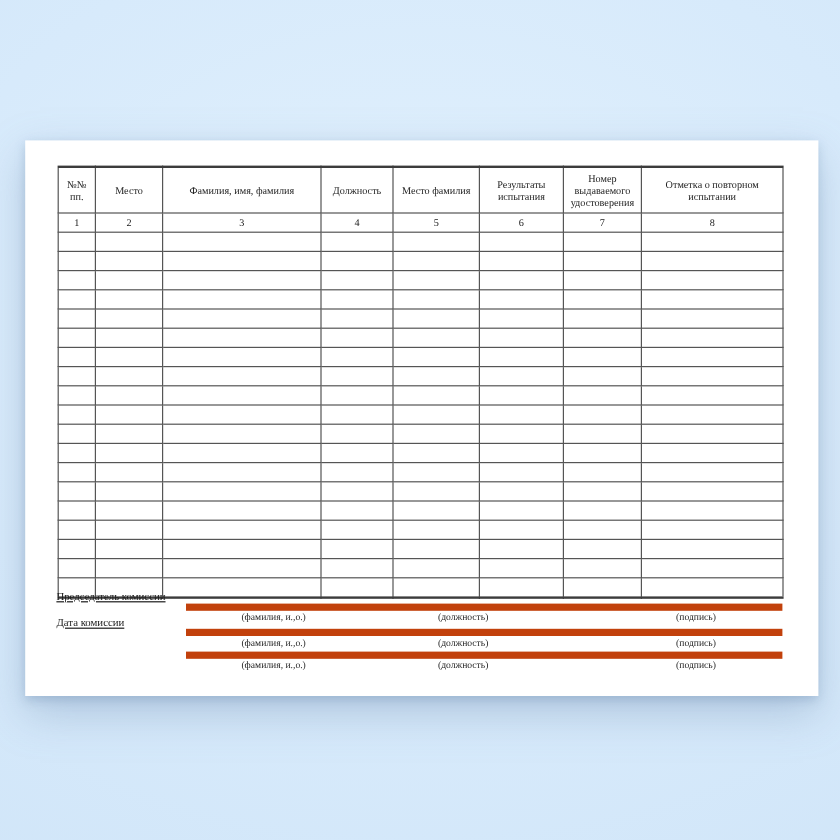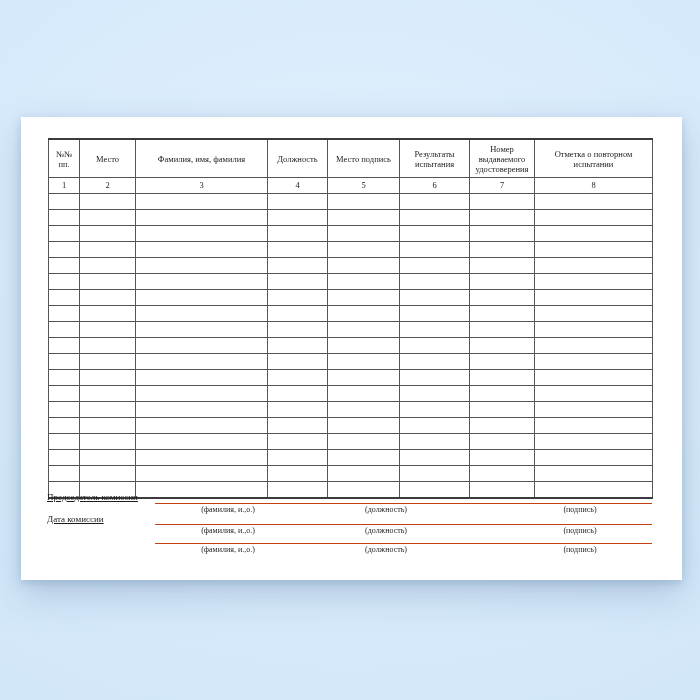--- a/index.html
+++ b/index.html
@@ -65,21 +65,21 @@
     white-space: nowrap;
     text-decoration: underline;
   }
   .sig-label.chairman { top: 375px; }
   .sig-label.members  { top: 397px; }
   .sig-row {
     position: absolute;
     left: 134px;
     width: 497px;
     height: 14px;
-    border-top: 1px solid #c2410c;
+    border-top: 6px solid #c2410c;
   }
   .sig-row .field {
     position: absolute;
     top: 1px;
     transform: translateX(-50%);
     font-size: 8px;
     color: #1c1c1c;
     white-space: nowrap;
   }
 </style>
@@ -99,21 +99,21 @@
           <col style="width: 70px;">
           <col style="width: 65px;">
           <col style="width: 118px;">
         </colgroup>
       <thead id="thead">
           <tr>
             <th>№№<br>пп.</th>
             <th>Место</th>
             <th>Фамилия, имя, фамилия</th>
             <th>Должность</th>
-            <th>Место подпись</th>
+            <th>Место фамилия</th>
             <th>Результаты<br>испытания</th>
             <th>Номер<br>выдаваемого<br>удостоверения</th>
             <th>Отметка о повторном<br>испытании</th>
           </tr>
         </thead>
       <tbody id="tbody">
           <tr class="num-row">
             <td>1</td>
             <td>2</td>
             <td>3</td>

